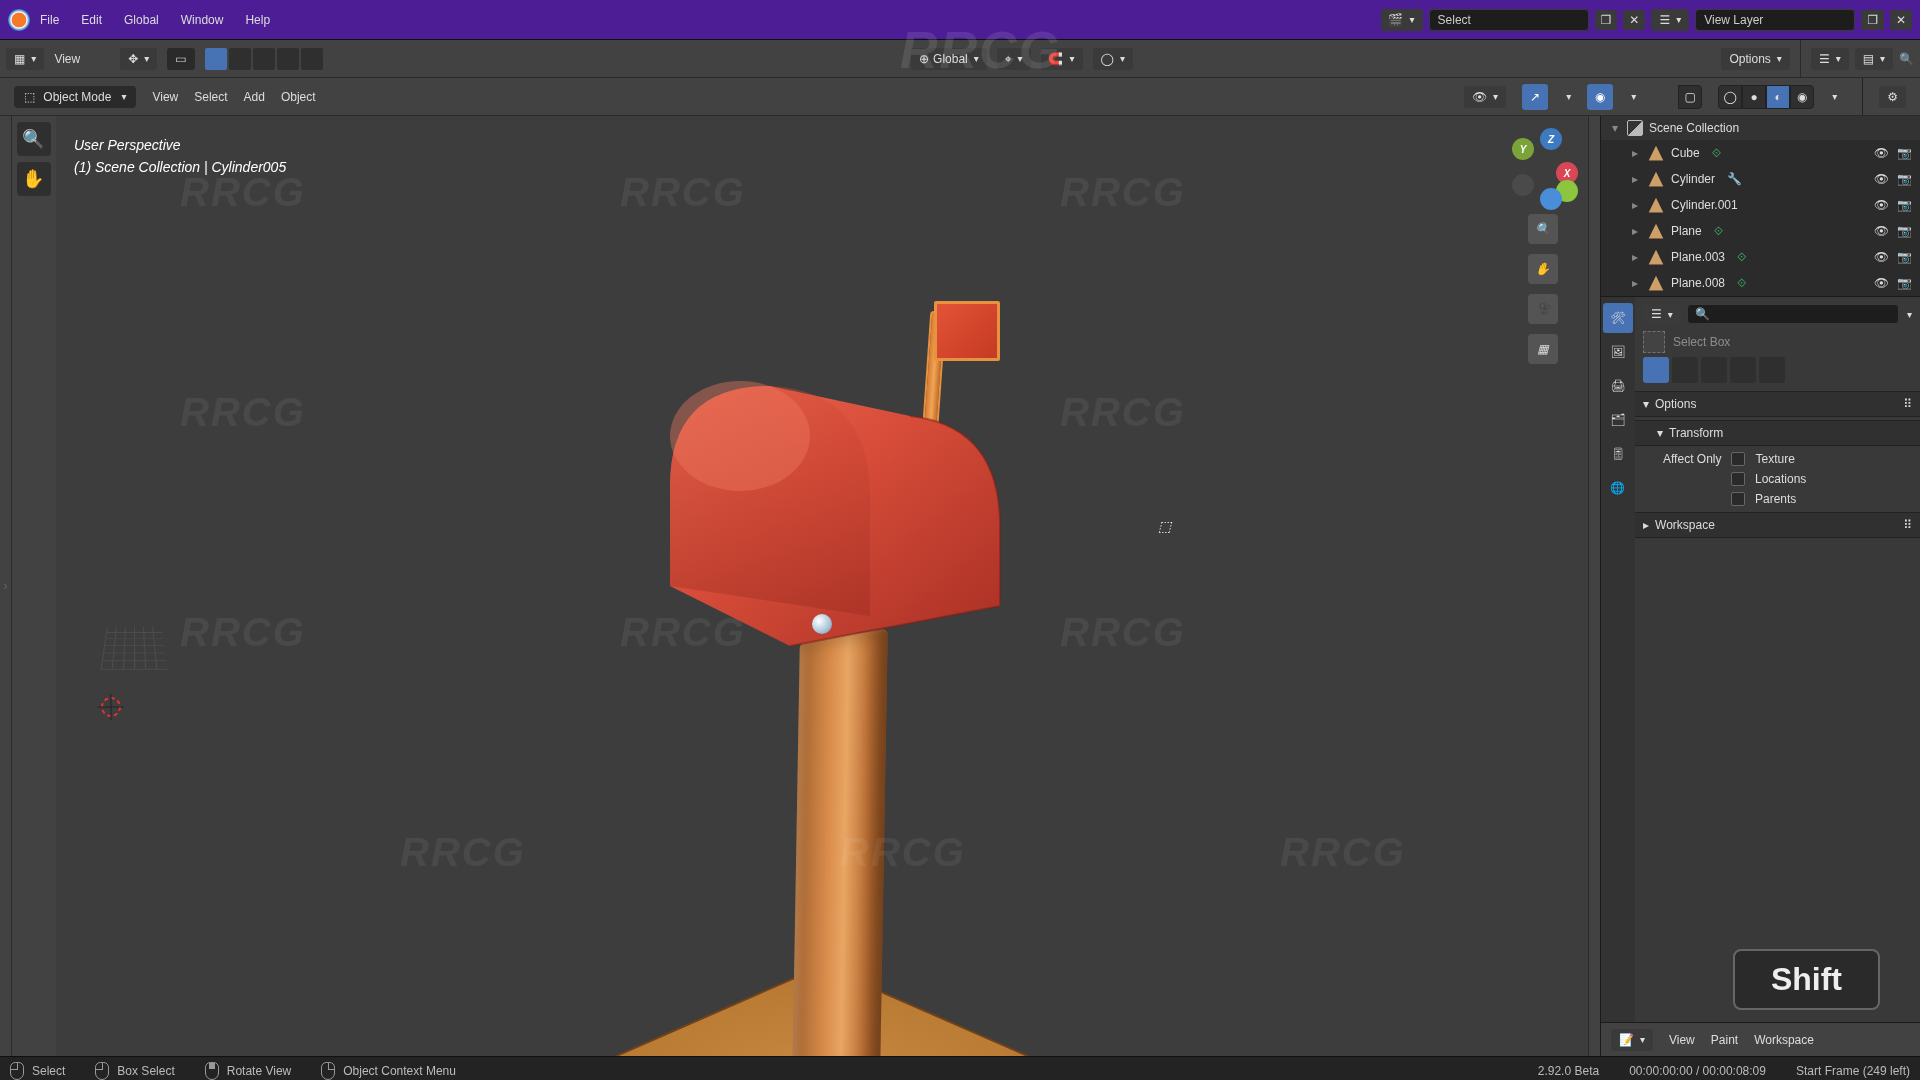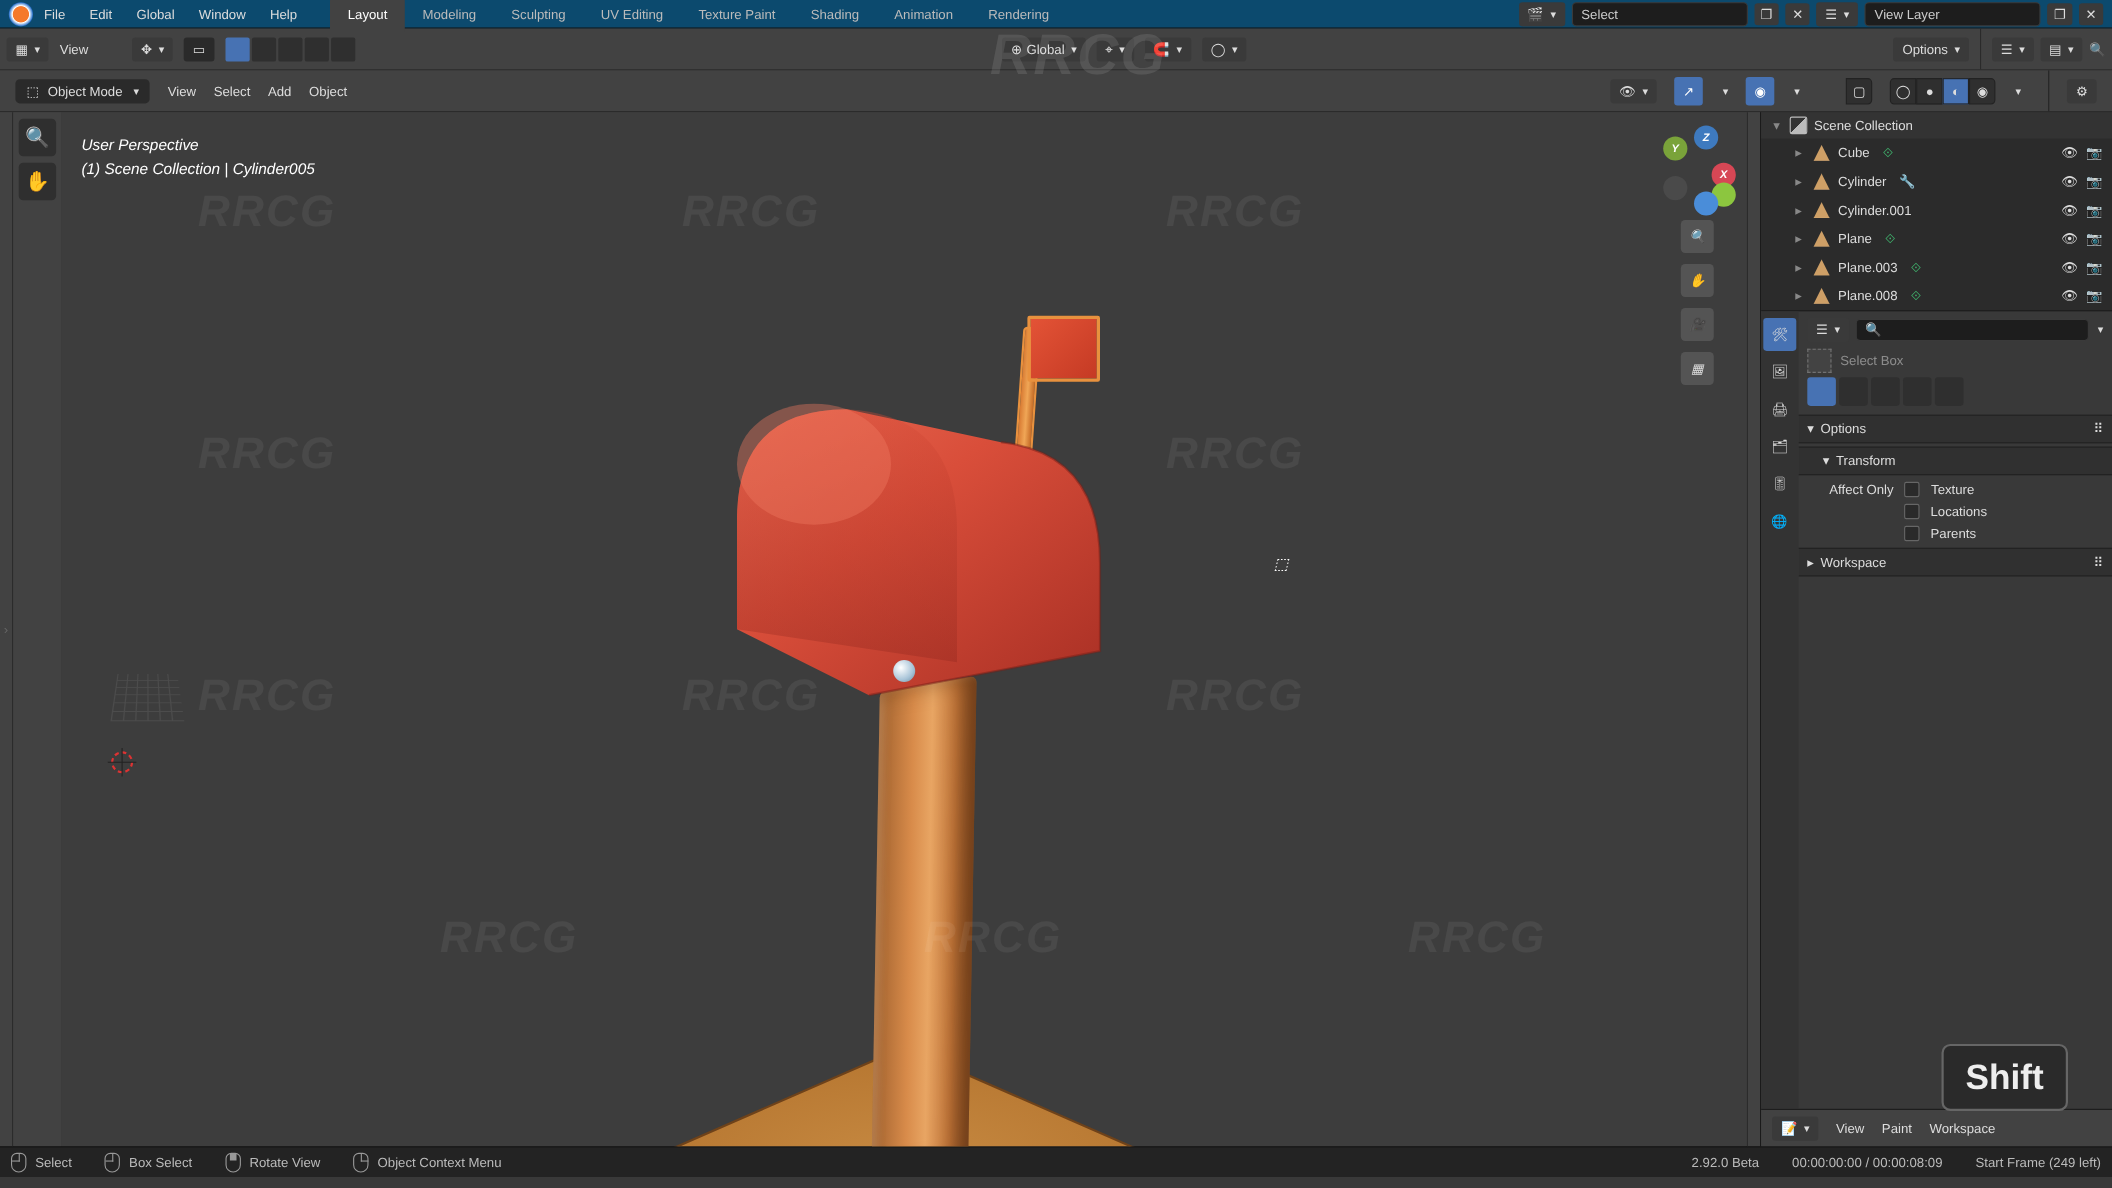--- a/index.html
+++ b/index.html
@@ -1,19 +1,19 @@
 <!DOCTYPE html>
 <html><head>
 <meta charset="utf-8">
 <style>
   * { margin: 0; padding: 0; box-sizing: border-box; font-family: -apple-system, BlinkMacSystemFont, "Segoe UI", sans-serif; }
   body { background: #393939; color: #ddd; font-size: 12px; overflow: hidden; width: 1920px; height: 1080px; position: relative; }
 
   
-  .topbar { height: 26px; background: #0c4a6e; display: flex; align-items: center; padding: 0 8px; border-bottom: 1px solid #101010; }
+  .topbar { height: 40px; background: #4c1d95; display: flex; align-items: center; padding: 0 8px; border-bottom: 1px solid #101010; }
   .blender-logo { width: 22px; height: 22px; background: radial-gradient(circle, #f5792a 45%, #fff 50%, #236dc9 70%); border-radius: 50%; margin-right: 10px; }
   .topmenu { display: flex; gap: 22px; margin-right: 30px; }
   .topmenu span { cursor: default; color: #ddd; }
   .workspaces { display: flex; gap: 0; }
   .workspaces span { padding: 9px 16px; cursor: default; color: #bbb; }
   .workspaces span.active { background: #424242; color: #fff; border-radius: 4px 4px 0 0; }
   .scene-box { margin-left: auto; display: flex; align-items: center; gap: 6px; }
   .scene-input { background: #1d1d1d; border: 1px solid #3a3a3a; border-radius: 4px; padding: 3px 8px; width: 160px; color: #ccc; }
   .hdr-btn { background: #3a3a3a; border-radius: 3px; padding: 3px 6px; }
 
@@ -108,21 +108,21 @@
   .section-hdr { background:#303030; padding:5px 8px; margin:3px -8px; border-top:1px solid #222; border-bottom:1px solid #222; display:flex; align-items:center; gap:6px; }
   .check { width:14px; height:14px; border:1px solid #666; border-radius:2px; background:#2a2a2a; }
   .opt-row { display:flex; align-items:center; gap:10px; padding:3px 0 3px 20px; }
   .snap-row2 { display:flex; gap:3px; margin:4px 0 8px 0; }
   .snap-row2 .s2 { width:26px; height:26px; background:#2f2f2f; border-radius:3px; }
   .snap-row2 .s2.active { background:#4772b3; }
 
   .text-ed-hdr { height:34px; background:#424242; display:flex; align-items:center; gap:16px; padding:0 10px; border-top:1px solid #1a1a1a; }
 
   
-  .keycast { position:absolute; right:40px; bottom:70px; background:#2a2a2a; border:2px solid #666; border-radius:8px; padding:10px 20px; font-size:32px; font-weight:600; color:#eee; }
+  .keycast { position:absolute; right:40px; bottom:70px; background:#2a2a2a; border:2px solid #666; border-radius:8px; padding:10px 36px; font-size:32px; font-weight:600; color:#eee; }
 
   
   .statusbar { height:28px; background:#232323; display:flex; align-items:center; padding:0 10px; gap:30px; color:#bbb; border-top:1px solid #101010; }
   .statusbar .sgrp { display:flex; align-items:center; gap:8px; }
   .mouse-ic { width:14px; height:18px; border:1px solid #999; border-radius:6px 6px 8px 8px; position:relative; }
   .mouse-ic::before { content:""; position:absolute; width:50%; height:40%; top:0; border-right:1px solid #999; border-bottom:1px solid #999; }
   .mouse-ic.r::before { left:50%; border-right:none; border-left:1px solid #999; }
   .mouse-ic.m::before { left:25%; width:50%; border:none; background:#999; }
   .statusbar .spacer { flex:1; }
   .wm-text { position:absolute; font-size:40px; font-weight:bold; color:#fff; font-style:italic; letter-spacing:2px; pointer-events:none; opacity:.06; transform:rotate(0deg); }
@@ -133,30 +133,20 @@
 <body>
 
 <div class="topbar">
   <div class="blender-logo"></div>
   <div class="topmenu">
     <span>File</span>
     <span>Edit</span>
     <span>Global</span>
     <span>Window</span>
     <span>Help</span>
-  </div>
-  <div class="workspaces">
-    <span class="active">Layout</span>
-    <span>Modeling</span>
-    <span>Sculpting</span>
-    <span>UV Editing</span>
-    <span>Texture Paint</span>
-    <span>Shading</span>
-    <span>Animation</span>
-    <span>Rendering</span>
   </div>
   <div class="scene-box">
     <div class="hbtn">
         <span>🎬</span>
         <span class="dd">▾</span>
       </div>
     <div class="scene-input">Select</div>
     <div class="hdr-btn">❐</div>
     <div class="hdr-btn">✕</div>
     <div class="hbtn">

